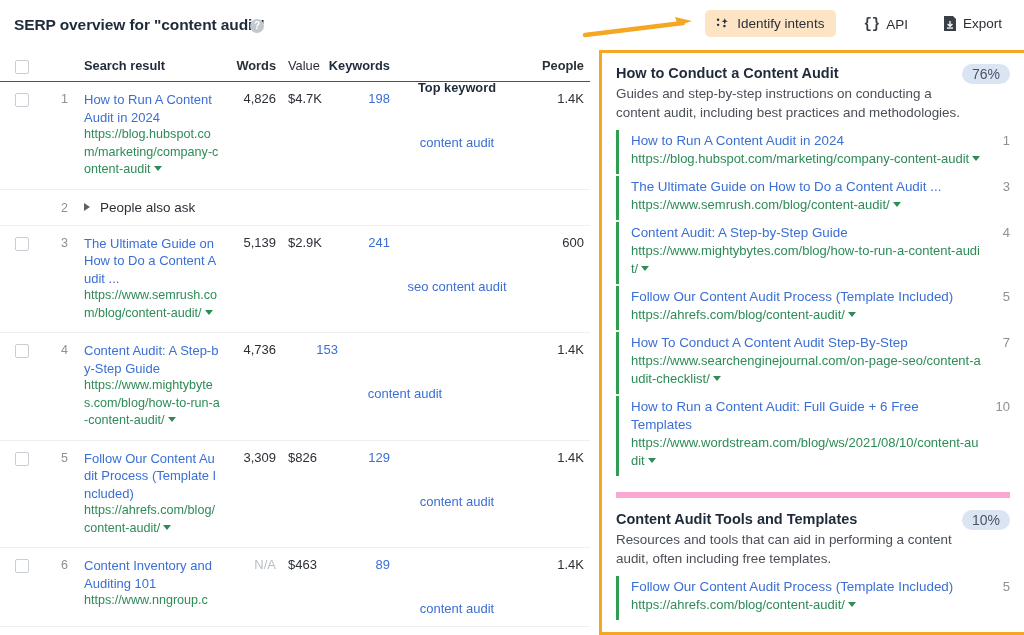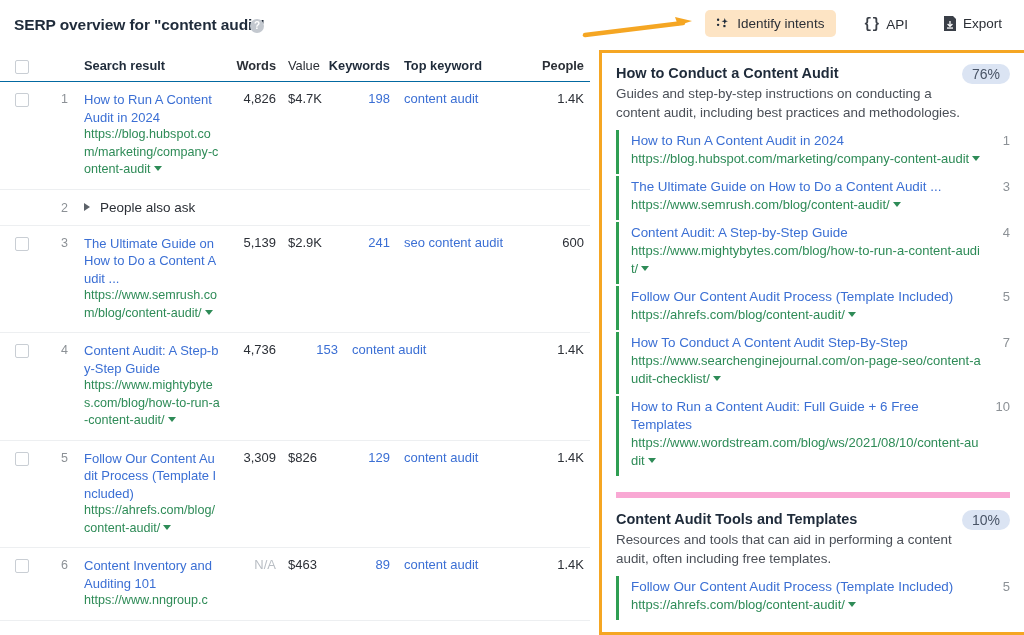--- a/index.html
+++ b/index.html
@@ -72,21 +72,21 @@
     font-size: 13px;
   }
   .row.paa { padding: 10px 0 10px 0; }
 
   .c-check { width: 40px; flex: 0 0 40px; padding-left: 15px; }
   .c-num   { width: 28px; flex: 0 0 28px; text-align: right; color:#8c9196; font-size:12.5px; padding-top:1px;}
   .c-res   { flex: 0 0 152px; padding-left: 16px; }
   .c-words { flex: 0 0 56px; text-align: right; color:#2b2f36; }
   .c-value { flex: 0 0 52px; text-align: left; padding-left: 12px; color:#2b2f36; font-weight: normal;}
   .c-kw    { flex: 0 0 62px; text-align: right; color:#3b6fd4; }
-  .c-topkw { flex: 0 0 120px; text-align: left; padding-left: 14px; color:#3b6fd4; }
+  .c-topkw { flex: 0 0 120px; text-align: center; padding-left: 14px; color:#3b6fd4;margin-top:44px; }
   .c-vol   { flex: 1 1 auto; text-align: right; padding-right: 6px; color:#2b2f36; }
 
   .chk {
     width: 14px; height: 14px; border: 1px solid #c9ced4;
     border-radius: 2px; background: #fff; display:block; margin-top:2px;
     cursor: pointer;
   }
   .res-title {
     color: #3b6fd4; font-size: 13px; line-height: 17.5px;
     word-break: break-all; cursor: pointer;

